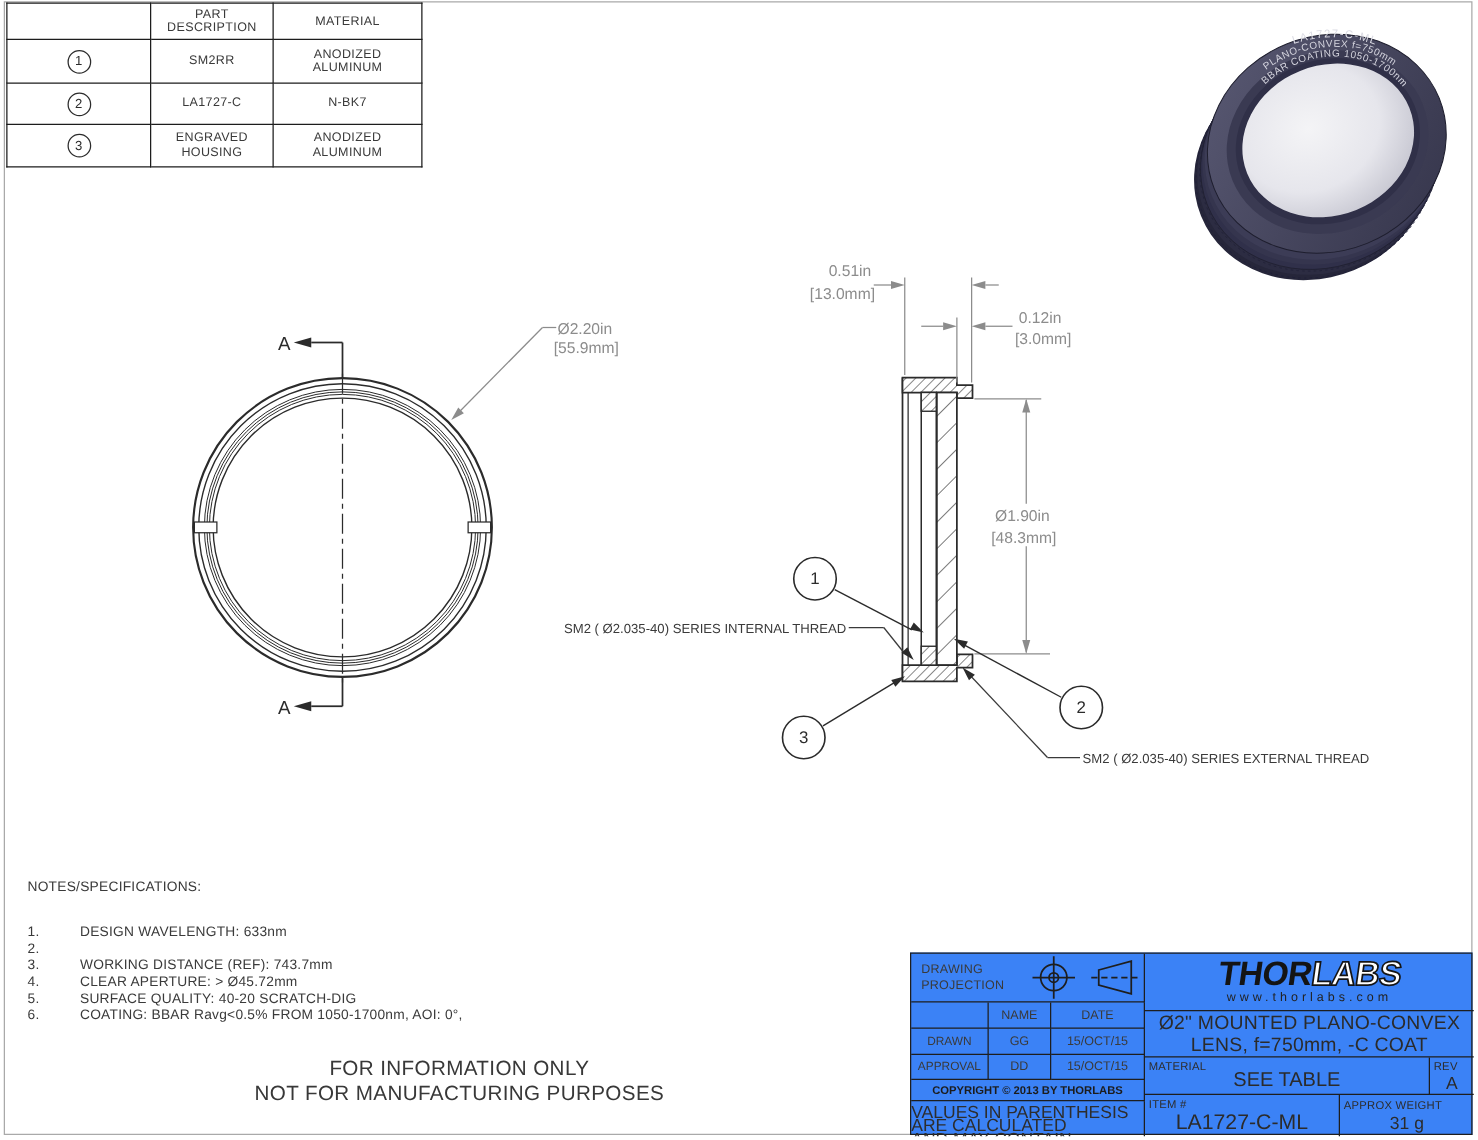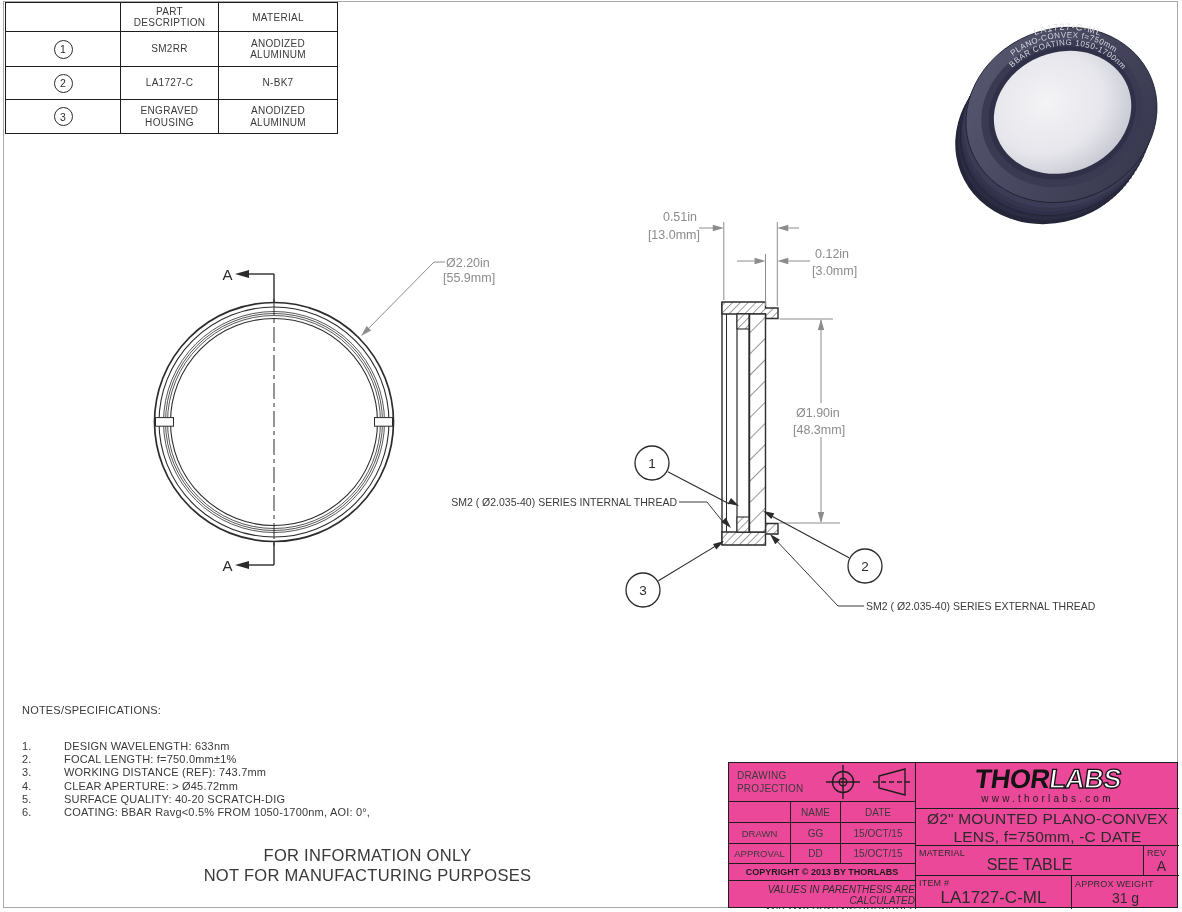--- a/index.html
+++ b/index.html
@@ -21,21 +21,21 @@
   .notes-title{margin-bottom:24px;}
   .note-row{display:flex;line-height:13.2px;}
   .note-num{width:42px;flex:0 0 42px;}
   .note-text{flex:1;}
 
   
   .watermark{position:absolute;left:95px;top:845px;width:545px;text-align:center;
     font-size:16.5px;color:#383838;letter-spacing:.3px;line-height:20px;}
 
   
-  .tb{position:absolute;left:728px;top:762px;width:450px;height:146px;border:1.5px solid #1e1e1e;background:#ec4899;}
+  .tb{position:absolute;left:728px;top:762px;width:450px;height:146px;border:1.5px solid #1e1e1e;background:#3b82f6;}
   .cell{position:absolute;border-right:1.3px solid #1e1e1e;border-bottom:1.3px solid #1e1e1e;overflow:hidden;}
   .cell.nb{border-bottom:none;}
   .cell.nr{border-right:none;}
   .cc{display:flex;align-items:center;justify-content:center;text-align:center;}
   .small-lbl{position:absolute;left:3px;top:2px;font-size:9px;color:#2d2d2d;letter-spacing:.2px;}
   .big-val{width:100%;text-align:center;color:#2b2b2b;}
   .logo-wrap{position:absolute;left:187px;top:0;width:263px;height:46px;text-align:center;border-bottom:1.3px solid #1e1e1e;}
   .logo-line{margin-top:2px;transform:skewX(-8deg);display:inline-block;font-weight:bold;font-size:27px;line-height:28px;letter-spacing:-.5px;}
   .logo-thor{color:#141414;}
   .logo-labs{color:#ffffff;-webkit-text-stroke:1.4px #141414;}
@@ -238,21 +238,20 @@
   </svg>
 
   <div class="notes">
     <div class="notes-title">NOTES/SPECIFICATIONS:</div>
     <div class="note-row">
       <span class="note-num">1.</span>
       <span class="note-text">DESIGN WAVELENGTH: 633nm</span>
     </div>
     <div class="note-row">
       <span class="note-num">2.</span>
-      <span class="note-text">FOCAL LENGTH: f=750.0mm±1%</span>
     </div>
     <div class="note-row">
       <span class="note-num">3.</span>
       <span class="note-text">WORKING DISTANCE (REF): 743.7mm</span>
     </div>
     <div class="note-row">
       <span class="note-num">4.</span>
       <span class="note-text">CLEAR APERTURE: &gt; Ø45.72mm</span>
     </div>
     <div class="note-row">
@@ -294,35 +293,35 @@
     <div class="cell" style="left:0;top:39px;width:62px;height:21px;"></div>
     <div class="cell cc" style="left:62px;top:39px;width:50px;height:21px;font-size:10px;">NAME</div>
     <div class="cell cc" style="left:112px;top:39px;width:75px;height:21px;font-size:10px;">DATE</div>
     <div class="cell cc" style="left:0;top:60px;width:62px;height:21px;font-size:9.5px;">DRAWN</div>
     <div class="cell cc" style="left:62px;top:60px;width:50px;height:21px;font-size:10px;">GG</div>
     <div class="cell cc" style="left:112px;top:60px;width:75px;height:21px;font-size:10px;">15/OCT/15</div>
     <div class="cell cc" style="left:0;top:81px;width:62px;height:20px;font-size:9.5px;">APPROVAL</div>
     <div class="cell cc" style="left:62px;top:81px;width:50px;height:20px;font-size:10px;">DD</div>
     <div class="cell cc" style="left:112px;top:81px;width:75px;height:20px;font-size:10px;">15/OCT/15</div>
     <div class="cell cc" style="left:0;top:101px;width:187px;height:17px;font-size:9px;font-weight:bold;color:#1c1c1c;">COPYRIGHT © 2013 BY THORLABS</div>
-    <div class="cell nb" style="left:0;top:118px;width:187px;height:28px;text-align:right;font-size:10px;line-height:11px;padding-top:3px;color:#2d2d2d;font-style:italic;">
+    <div class="cell nb" style="left:0;top:118px;width:187px;height:28px;text-align:left;font-size:14px;line-height:11px;padding-top:3px;color:#2d2d2d;">
       <div>VALUES IN PARENTHESIS ARE CALCULATED</div>
       <div>AND MAY CONTAIN ROUNDOFF ERRORS</div>
     </div>
 
     <div class="logo-wrap">
       <div class="logo-line">
         <span class="logo-thor">THOR</span><span class="logo-labs">LABS</span>
       </div>
       <div class="logo-web">www.thorlabs.com</div>
     </div>
     <div class="cell nr" style="left:187px;top:46px;width:263px;height:37px;">
       <div class="tb-title" style="margin-top:1px;text-align:center;">
         <div>Ø2" MOUNTED PLANO-CONVEX</div>
-        <div>LENS, f=750mm, -C DATE</div>
+        <div>LENS, f=750mm, -C COAT</div>
       </div>
     </div>
     <div class="cell" style="left:187px;top:83px;width:228px;height:30px;">
       <span class="small-lbl">MATERIAL</span>
       <div class="big-val" style="font-size:16px;margin-top:10px;">SEE TABLE</div>
     </div>
     <div class="cell nr" style="left:415px;top:83px;width:35px;height:30px;">
       <span class="small-lbl">REV</span>
       <div class="big-val" style="font-size:14px;margin-top:12px;">A</div>
     </div>

